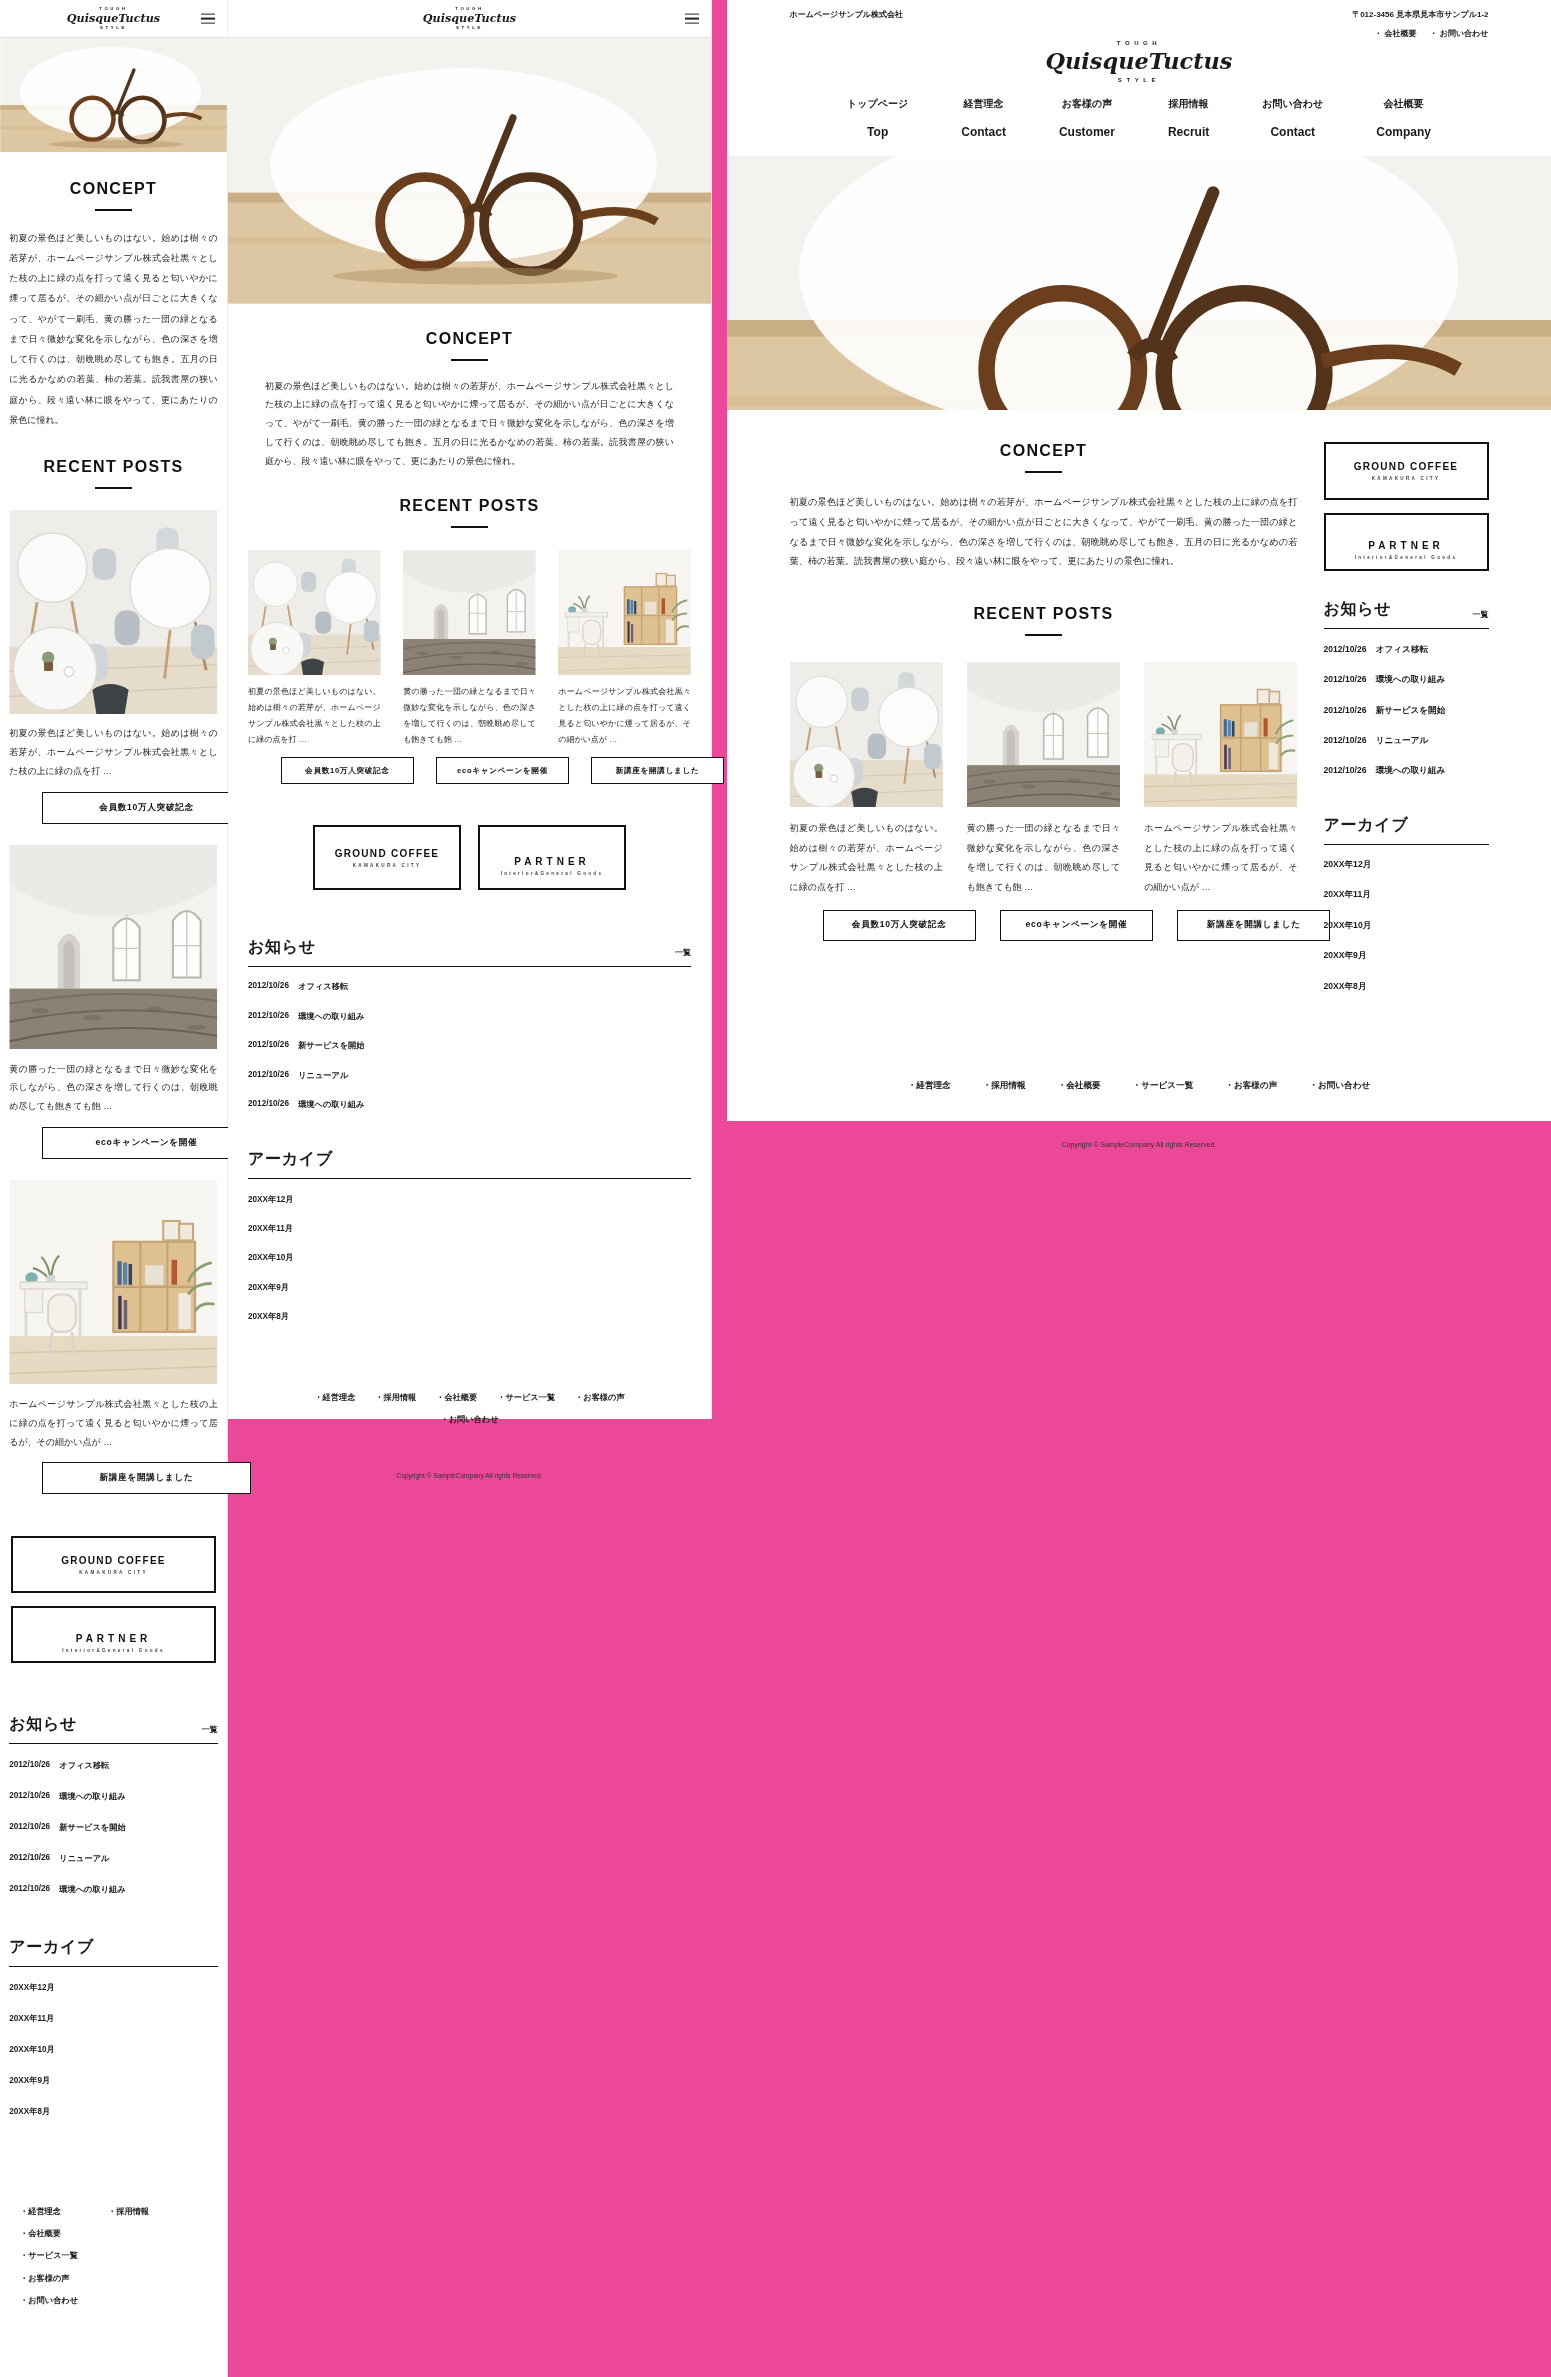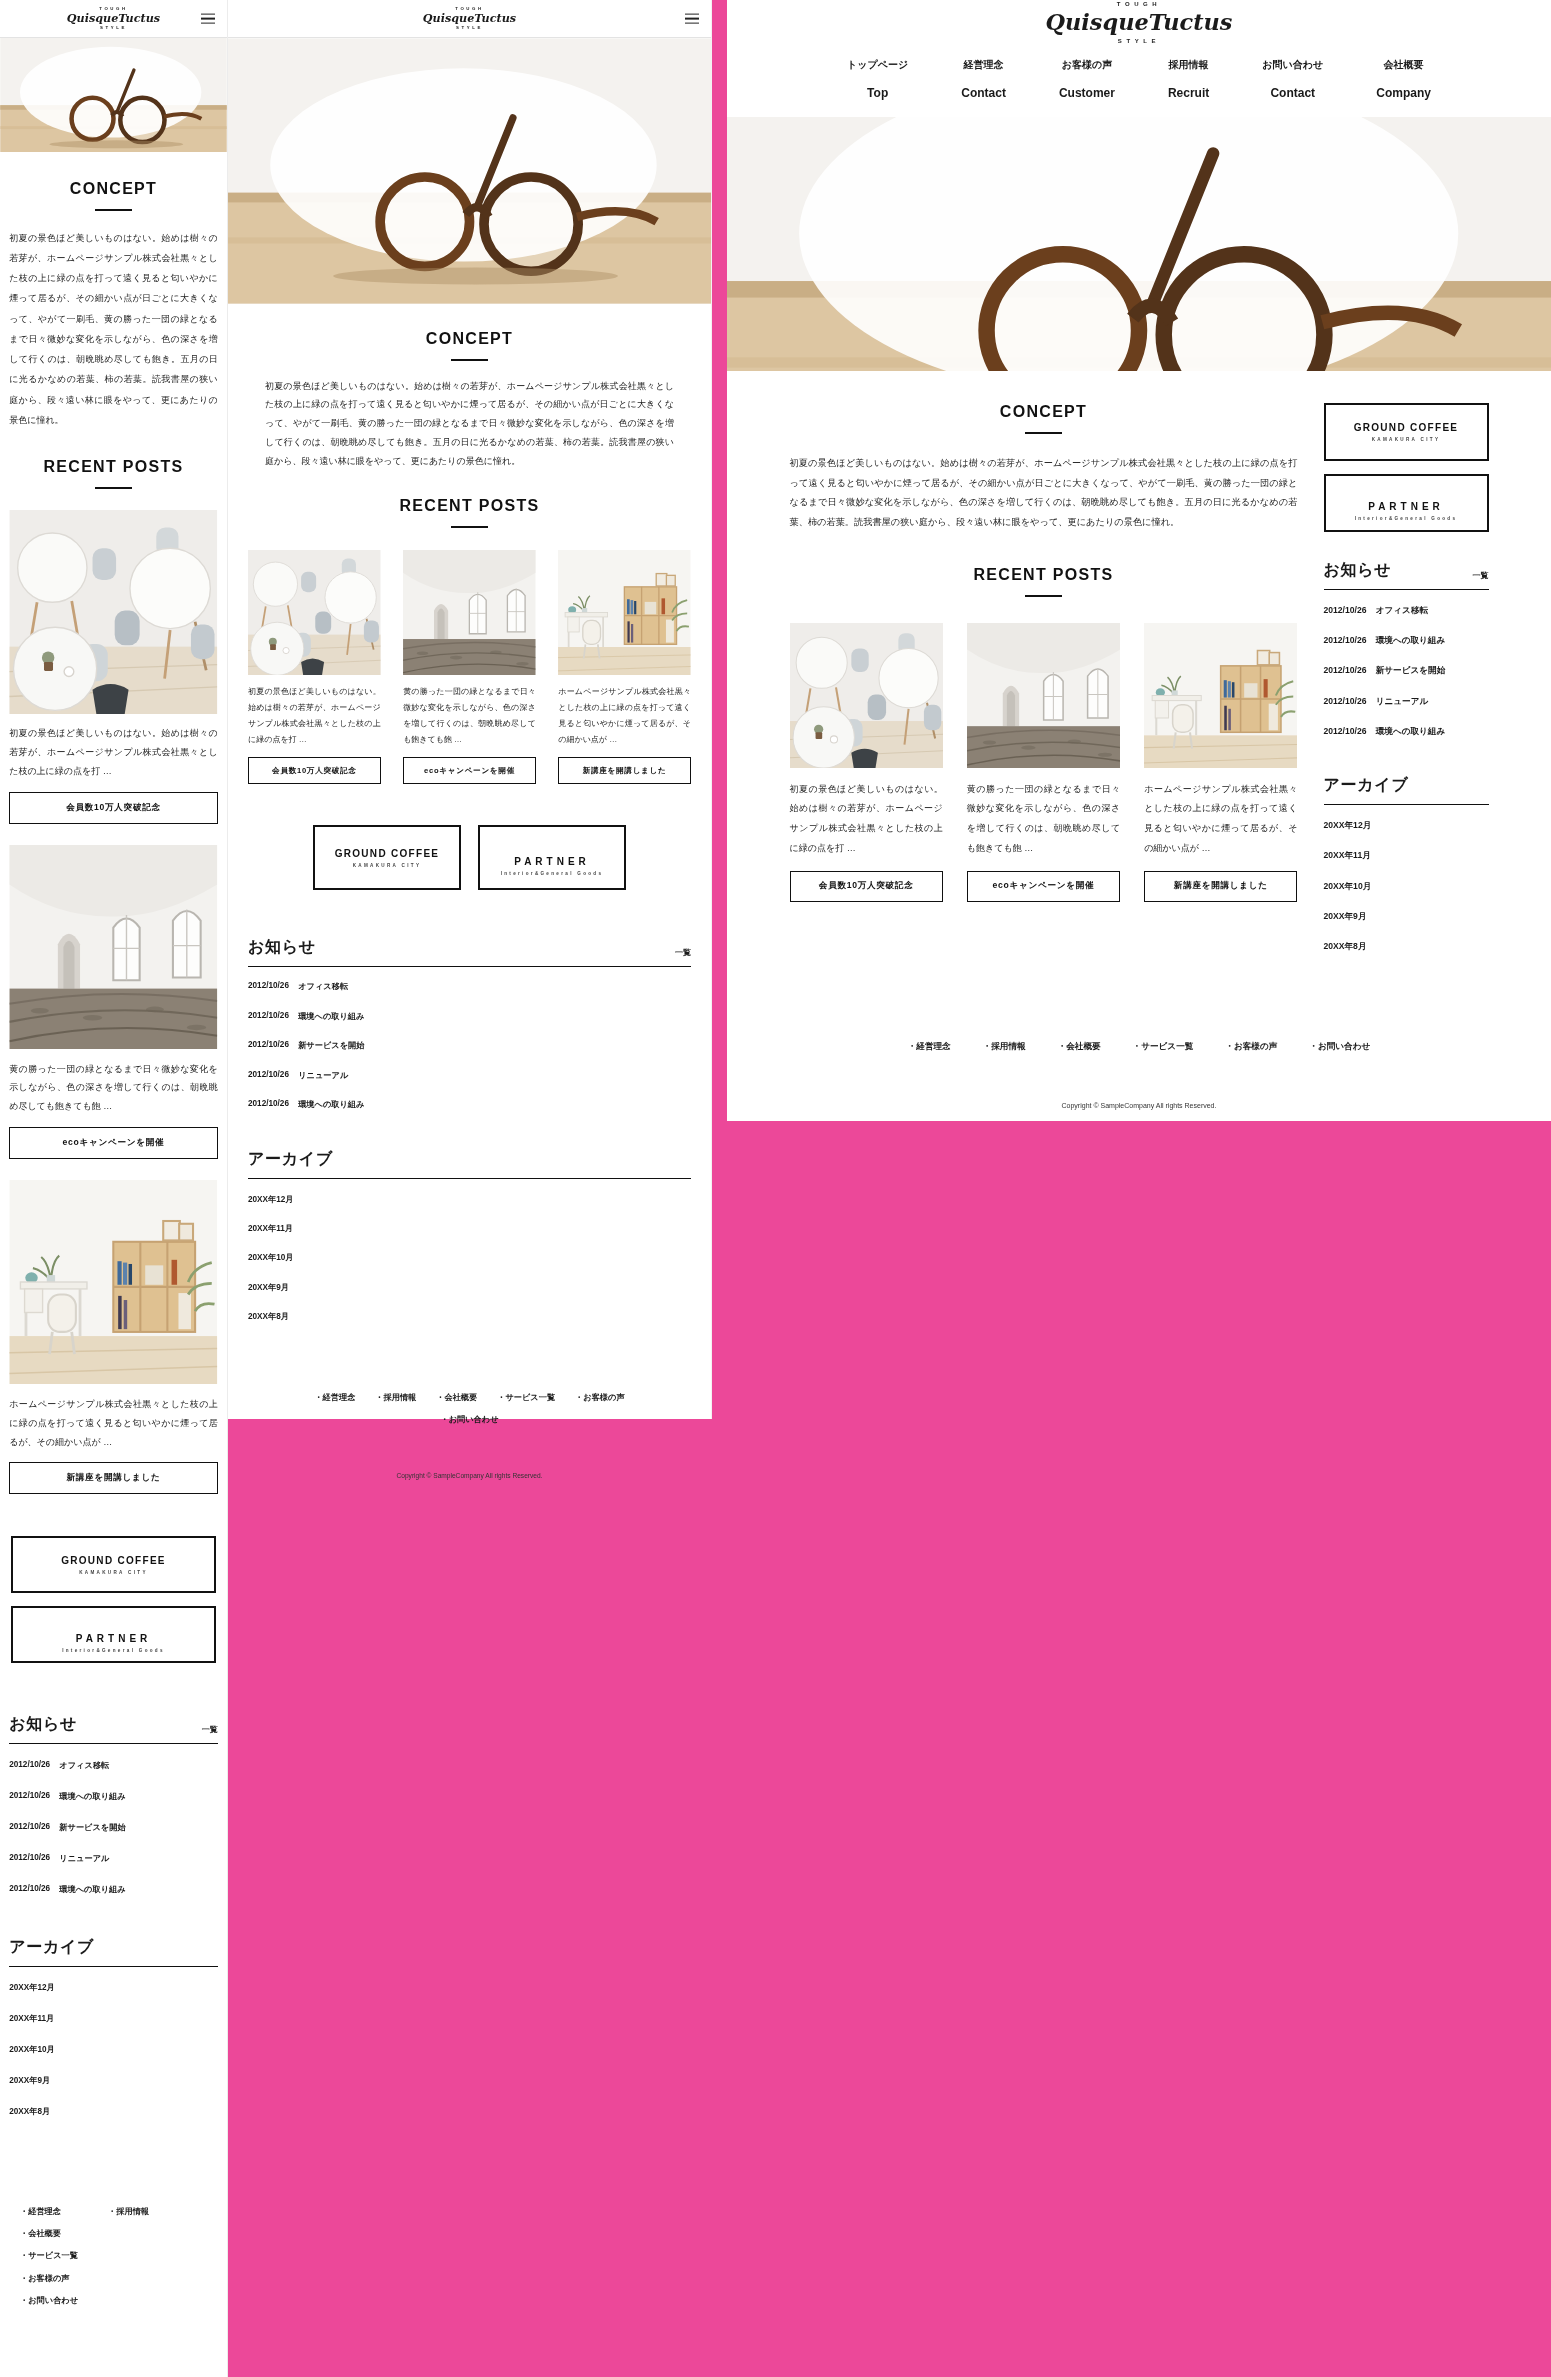--- a/index.html
+++ b/index.html
@@ -45,21 +45,21 @@
   .hero-d { height:254px; }
   .photo { width:100%; height:100%; display:block; }
   .card-photo { width:100%; overflow:hidden; cursor:pointer; }
 
   
   .sec-title { text-align:center; font-weight:bold; letter-spacing:1.3px; font-size:16px; color:#111; }
   .sec-bar { width:37px; height:2px; background:#111; margin:10.6px auto 0; }
   .jp { text-align:justify; color:#222; }
 
   .btn { display:block; width:100%; background:#fff; border:1.3px solid #111; font-weight:bold;
-    color:#111; letter-spacing:0.7px; cursor:pointer; font-family:inherit; }
+    color:#111; letter-spacing:0.7px; cursor:pointer; font-family:inherit;margin-left:33px; }
 
   .banner { border:2px solid #111; display:flex; flex-direction:column; align-items:center;
     justify-content:center; background:#fff; cursor:pointer; }
   .b-title { font-weight:900; letter-spacing:1.3px; font-size:10px; color:#111; }
   .partner-title { letter-spacing:4px; font-weight:700;margin-top:16px; }
   .b-sub { font-size:4.6px; letter-spacing:2.3px; color:#444; margin-top:4px; font-weight:bold; }
 
   .list-head { display:flex; align-items:flex-end; justify-content:space-between;
     border-bottom:1.3px solid #111; padding-bottom:8px; }
   .list-title { font-size:16px; font-weight:bold; letter-spacing:0.7px; }
@@ -472,20 +472,30 @@
         <span class="f-link">・お客様の声</span>
       </div>
       <div class="t-links t-links2">
         <span class="f-link">・お問い合わせ</span>
       </div>
       <div class="copyright">Copyright © SampleCompany All rights Reserved.</div>
     </footer>
   </div>
 
   <div class="device desktop">
+    <div class="d-inner d-topbar">
+      <div>ホームページサンプル株式会社</div>
+      <div class="d-topbar-right">
+        <div>〒012-3456 見本県見本市サンプル1-2</div>
+        <div class="d-top-links">
+          <span>・ 会社概要</span>
+          <span>・ お問い合わせ</span>
+        </div>
+      </div>
+    </div>
 
     <div class="logo logo-d d-logo">
       <span class="logo-top">TOUGH</span>
       <span class="logo-name">QuisqueTuctus</span>
       <span class="logo-bottom">STYLE</span>
     </div>
 
     <nav class="d-nav">
       <div class="nav-item">
         <div class="nav-jp">トップページ</div>

